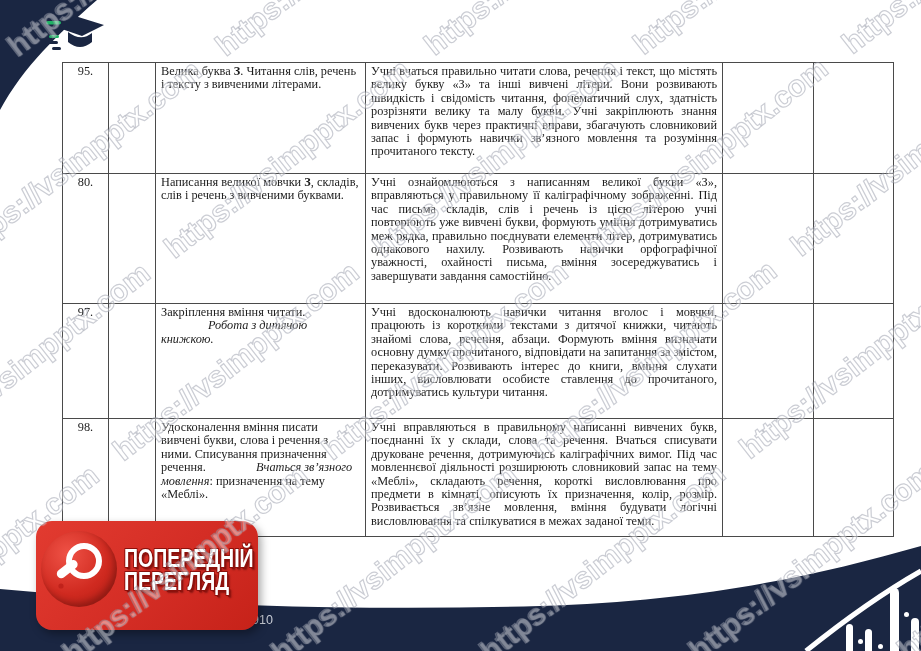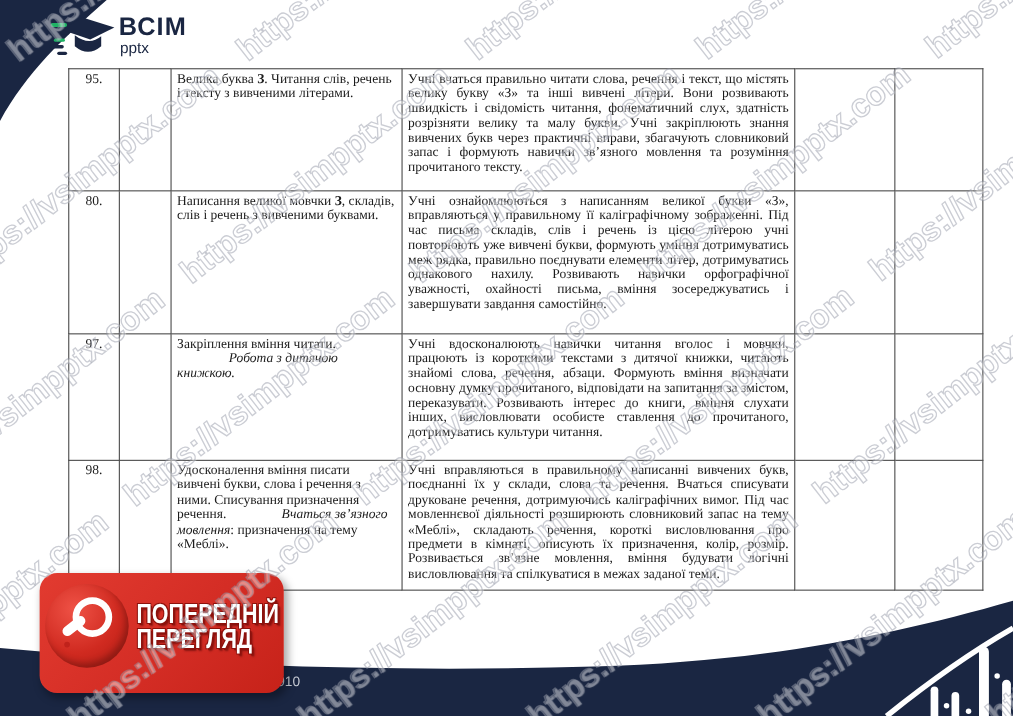--- a/index.html
+++ b/index.html
@@ -74,24 +74,20 @@
 <div class="logo">
   <svg class="logo-icon" viewBox="0 0 64 48">
     <rect x="4" y="9" width="15" height="3.6" rx="1.8" fill="#1fb264"></rect>
     <rect x="0" y="16" width="21" height="3.6" rx="1.8" fill="#1a2642"></rect>
     <rect x="7" y="23" width="10" height="3" rx="1.5" fill="#1fb264"></rect>
     <rect x="3" y="29" width="13" height="3" rx="1.5" fill="#1a2642"></rect>
     <rect x="10" y="35" width="9" height="3" rx="1.5" fill="#1a2642"></rect>
     <path d="M33 4 L62 13 L40 24 L14 15 Z" fill="#1a2642"></path>
     <path d="M26 20 L26 30 Q38 40 50 30 L50 21 Q39 30 26 20 Z" fill="#1a2642"></path>
   </svg>
-  <div class="logo-text">
-    <div class="logo-name">ВСІМ</div>
-    <div class="logo-sub">pptx</div>
-  </div>
 </div>
 
 <div class="doc-table-wrap">
   <table class="doc">
     <colgroup>
       <col style="width:46px">
         <col style="width:47px">
         <col style="width:210px">
       <col style="width:357px">
         <col style="width:91px">

